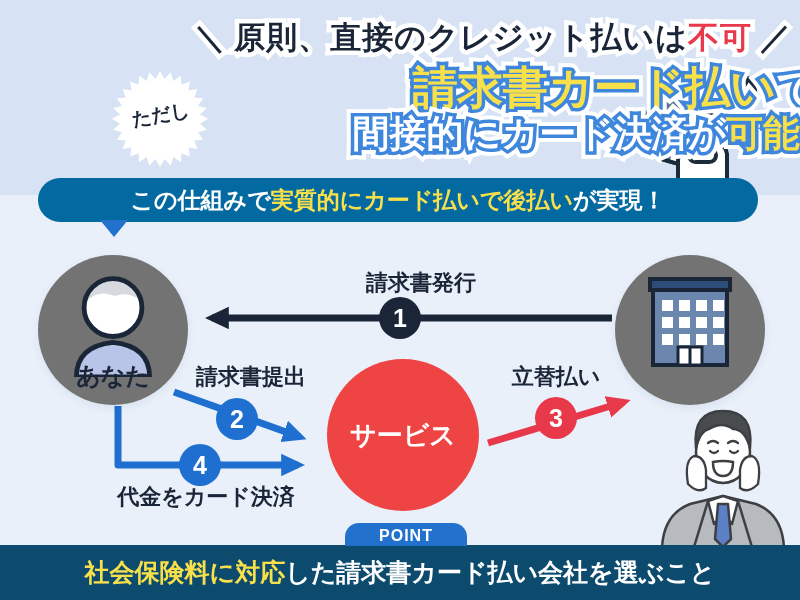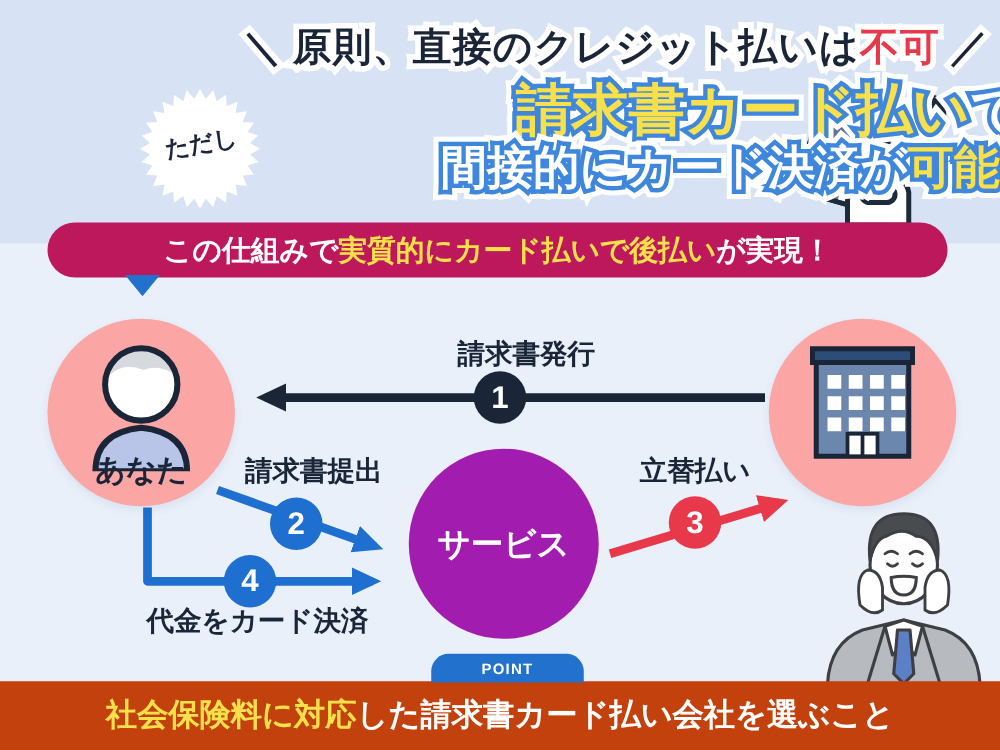--- a/index.html
+++ b/index.html
@@ -25,34 +25,34 @@
   .c-yellow{color:#f8e04b;}
   .c-white{color:#ffffff;}
   .slash{padding:0 8px;}
 
   
   #tadashi-star{left:112px;top:71px;z-index:2;}
   #tadashi-label{left:123px;top:102px;width:76px;text-align:center;font-size:19px;
     font-weight:800;color:#1a2638;transform:rotate(-10deg);z-index:3;}
 
   
-  #bubble{left:38px;top:178px;width:720px;height:44px;background:#be185d;border-radius:22px;
+  #bubble{left:38px;top:178px;width:720px;height:44px;background:#0369a1;border-radius:22px;
     z-index:4;text-align:center;line-height:44px;font-size:23px;font-weight:700;color:#fff;white-space:nowrap;}
   #bubble-tail{position:absolute;left:62px;top:42px;width:0;height:0;
     border-left:14px solid transparent;border-right:14px solid transparent;border-top:17px solid #2171cd;}
 
   
-  .circle-white{width:150px;height:150px;border-radius:50%;background:#fca5a5;z-index:2;
+  .circle-white{width:150px;height:150px;border-radius:50%;background:#737373;z-index:2;
     box-shadow:0 3px 8px rgba(40,70,120,0.08);}
   #you-circle{left:38px;top:255px;}
   #client-circle{left:615px;top:255px;}
   .circle-label{position:absolute;bottom:13px;width:100%;text-align:center;
     font-size:24px;font-weight:800;color:#1a2638;}
   .circle-icon{position:absolute;left:50%;transform:translateX(-50%);top:14px;}
-  #service-circle{left:327px;top:359px;width:152px;height:152px;background:#a21caf;border-radius:50%;
+  #service-circle{left:327px;top:359px;width:152px;height:152px;background:#ef4444;border-radius:50%;
     z-index:2;display:flex;align-items:center;justify-content:center;text-align:center;
     color:#fff;font-size:26px;font-weight:800;line-height:33px;}
 
   
   #arrows-svg{left:0;top:0;z-index:2;pointer-events:none;}
 
   
   .badge{width:42px;height:42px;border-radius:50%;color:#fff;font-size:25px;font-weight:800;
     text-align:center;line-height:42px;z-index:3;transform:translate(-50%,-50%);}
   .bg-navy{background:#1a2638;}
@@ -70,22 +70,22 @@
   #label-3{left:556px;top:377px;}
   #label-4{left:206px;top:497px;}
 
   
   #card-illus{left:628px;top:58px;z-index:1;}
   #man-illus{left:648px;top:404px;z-index:1;}
 
   
   #point-tab{left:345px;top:523px;width:122px;height:23px;background:#2171cd;
     border-radius:14px 14px 0 0;z-index:5;text-align:center;line-height:25px;
-    font-size:12px;font-weight:800;letter-spacing:1px;color:#fff;}
-  #footer-banner{left:0;top:545px;width:800px;height:55px;background:#c2410c;z-index:4;
+    font-size:16px;font-weight:800;letter-spacing:1px;color:#fff;}
+  #footer-banner{left:0;top:545px;width:800px;height:55px;background:#0c4a6e;z-index:4;
     text-align:center;line-height:55px;font-size:25px;font-weight:800;color:#fff;white-space:nowrap;}
 </style>
 </head>
 <body>
 
 <div id="stage">
 
   <div class="abs" id="bg-top"></div>
   <div class="abs" id="bg-bottom"></div>
 

